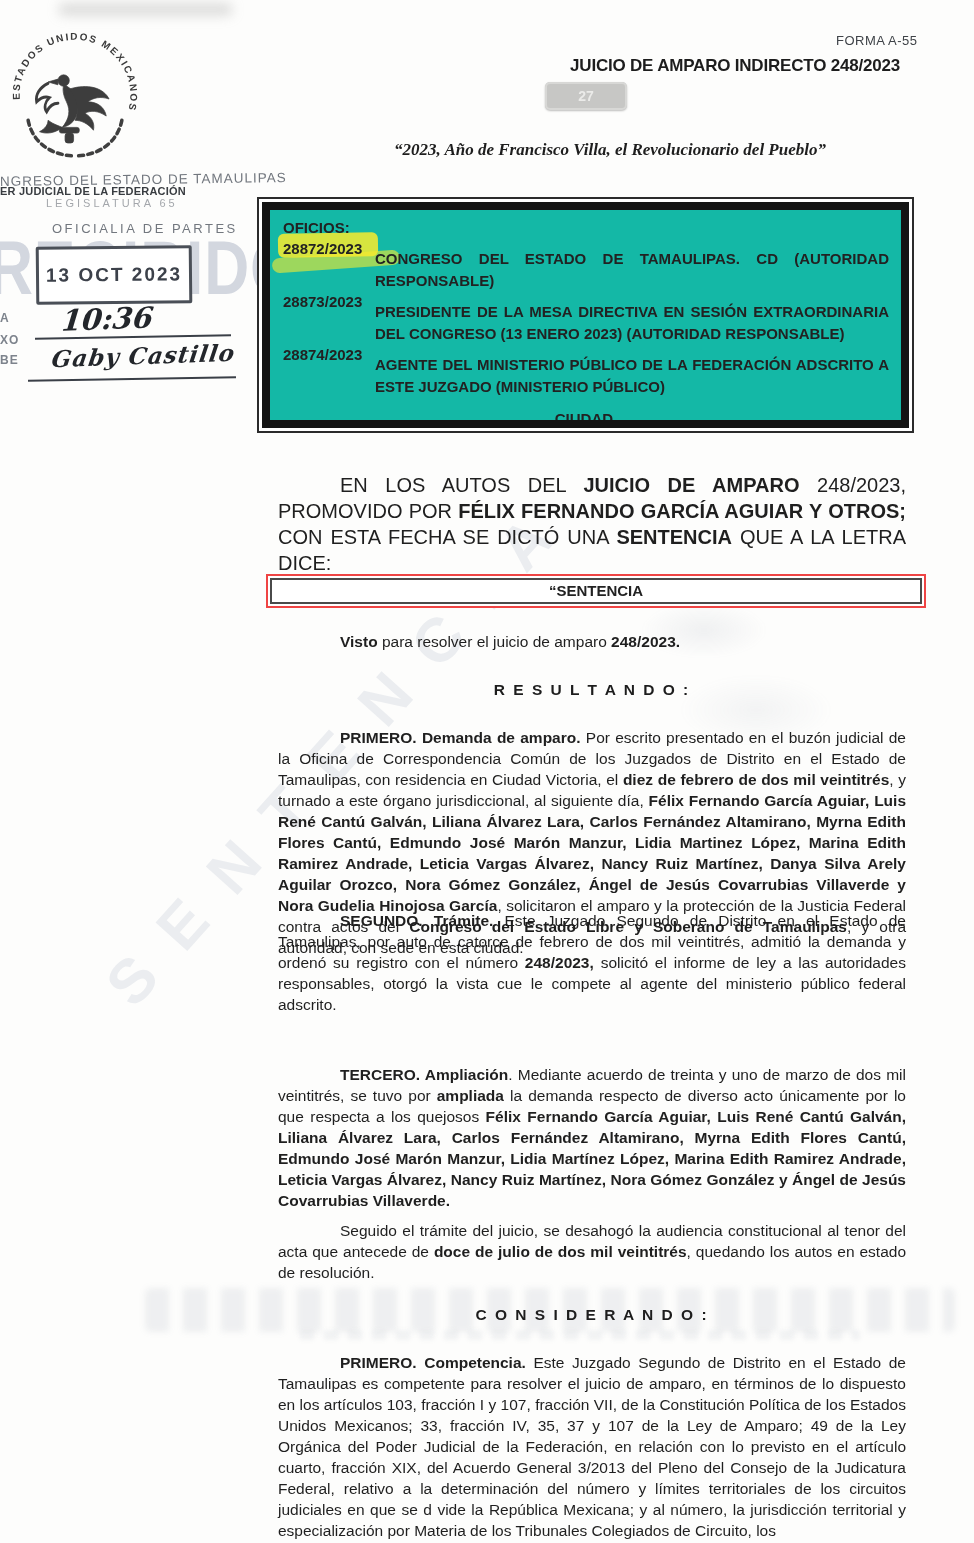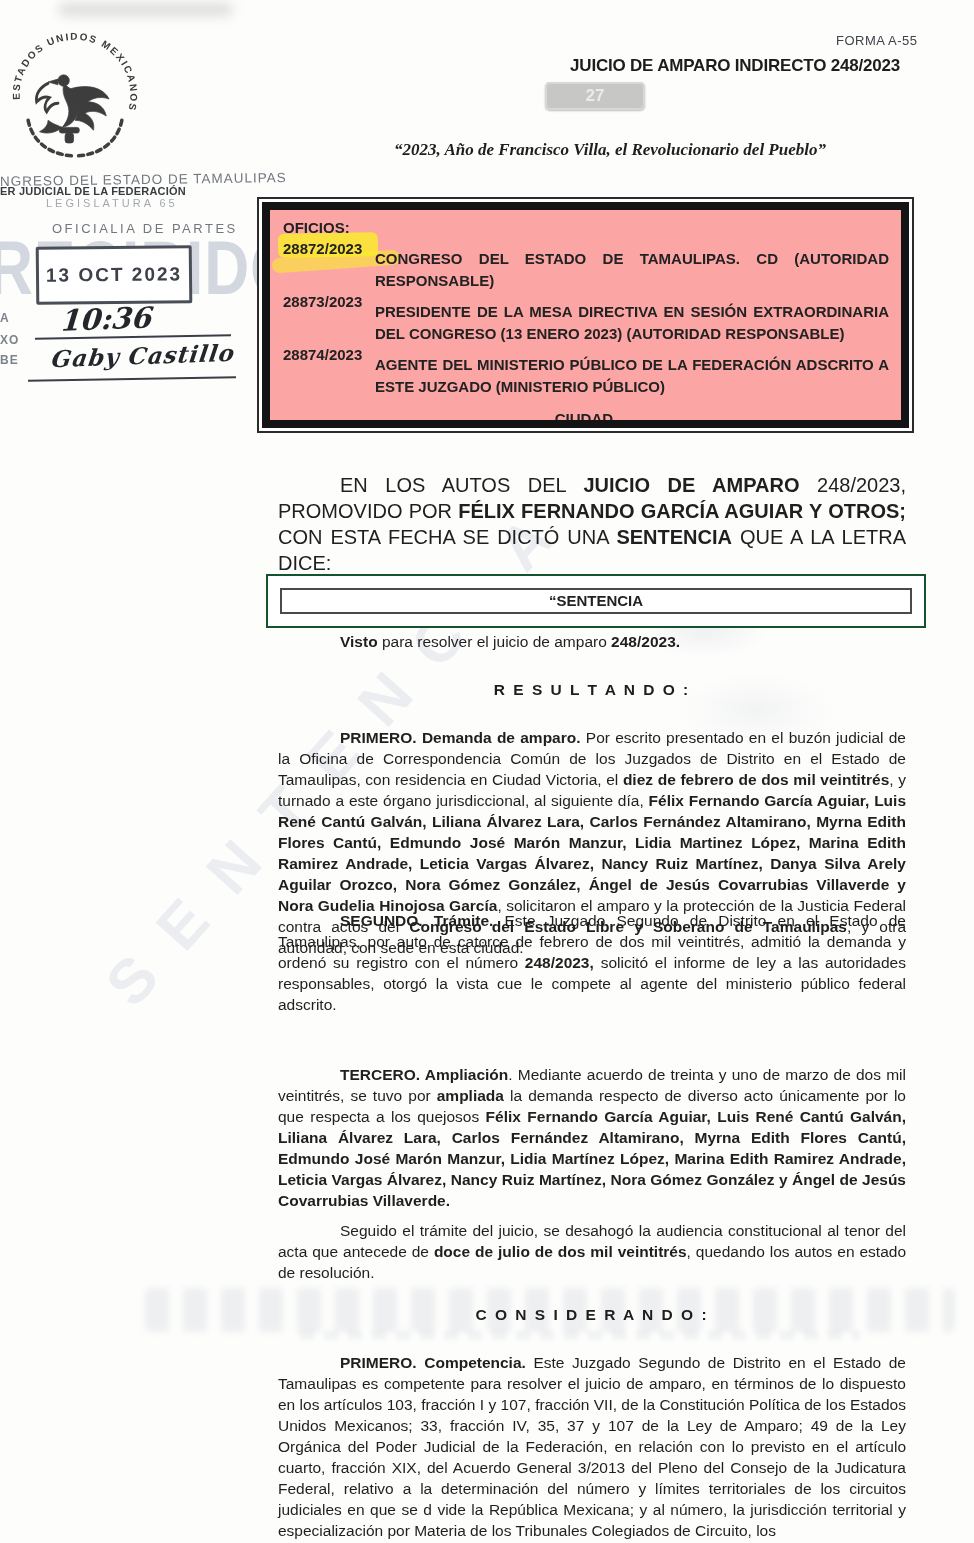--- a/index.html
+++ b/index.html
@@ -6,24 +6,24 @@
   .page{
     position:relative;width:974px;height:1543px;margin:0 auto;
     background:#fdfdfc;overflow:hidden;color:#222;
     font-family:"Liberation Sans",sans-serif;
   }
   .abs{position:absolute;}
   
   .forma{left:836px;top:33px;font-size:13px;color:#3f4348;letter-spacing:.5px;}
   .case-title{left:520px;top:56px;width:380px;text-align:right;
     font-size:17px;font-weight:bold;color:#1d1d1d;letter-spacing:-.2px;}
-  .page-badge{left:545px;top:82px;width:100px;height:28px;background:#c7c7c5;
+  .page-badge{left:545px;top:82px;width:82px;height:28px;background:#c7c7c5;
     border-radius:5px;box-shadow:0 1px 2px rgba(0,0,0,.25),inset 0 0 0 2px #d8d8d6;
     display:flex;align-items:center;justify-content:center;
-    font-weight:bold;font-size:17px;color:#ebebE9;color:#ebebe9;}
+    font-weight:bold;font-size:14px;color:#ebebE9;color:#ebebe9;}
   .year-quote{left:300px;top:140px;width:620px;text-align:center;
     font-family:"Liberation Serif",serif;font-style:italic;font-weight:bold;
     font-size:17px;color:#1e1e1e;}
   
   .emblem{left:4px;top:28px;width:142px;height:142px;}
   .stamp-line{color:#5a6069;opacity:.85;white-space:nowrap;}
   .st1{left:0;top:172px;font-size:13.5px;letter-spacing:1px;transform:rotate(-.8deg);}
   .st2{left:0;top:185px;font-size:11px;font-weight:bold;color:#2e3237;opacity:.95;letter-spacing:.2px;}
   .st3{left:46px;top:197px;font-size:11px;letter-spacing:3px;opacity:.55;}
   .st4{left:16px;top:221px;font-size:13px;letter-spacing:2.5px;margin-left:36px;}
@@ -43,38 +43,38 @@
   .ul1{left:35px;top:336px;width:196px;transform:rotate(-1deg);}
   .ul2{left:28px;top:378px;width:208px;transform:rotate(-1deg);}
   .edge-frag{left:0;font-size:12px;font-weight:bold;color:#7d838c;letter-spacing:1px;}
   .ef0{top:311px;} .ef1{top:333px;} .ef2{top:353px;}
   .smudge-top{left:58px;top:3px;width:175px;height:13px;background:rgba(150,150,150,.3);
     filter:blur(6px);border-radius:8px;}
   
   .oficios{left:257px;top:197px;width:657px;height:236px;border:2px solid #2b2b2b;
     padding:3px;box-sizing:border-box;background:#fff;}
   .oficios-frame{position:relative;width:100%;height:100%;box-sizing:border-box;
-    border:8px solid #141414;background:#fca5a5;padding:7px 12px 0 13px;overflow:hidden;}
+    border:8px solid #141414;background:#14b8a6;padding:7px 12px 0 13px;overflow:hidden;}
   .of-label{font-weight:bold;font-size:15px;line-height:21px;position:relative;z-index:2;}
   .of-item{display:flex;font-weight:bold;font-size:15px;line-height:21.5px;
     position:relative;z-index:2;}
   .of-num{flex:0 0 92px;}
   .of-text{flex:1;text-align:justify;margin-top:10px;}
   .of-city{margin-top:13px;text-align:center;font-weight:bold;font-size:15px;
     text-decoration:underline;position:relative;z-index:2;}
   .hl{position:absolute;z-index:1;background:rgba(249,235,45,.85);}
   .hl1{left:8px;top:23px;width:100px;height:24px;border-radius:6px;transform:rotate(-1deg);}
   .hl2{left:2px;top:44px;width:128px;height:15px;border-radius:8px;
     background:rgba(249,235,45,.6);transform:rotate(-4deg);}
   
   .body-par{left:278px;width:628px;font-size:15.5px;line-height:21px;
     text-align:justify;color:#1f1f1f;z-index:2;}
   .indent{text-indent:62px;}
   .b-intro{top:472px;font-size:20px;line-height:26px;}
-  .sent-box{left:266px;top:574px;width:660px;border:2px solid #14532d;padding:12px;
+  .sent-box{left:266px;top:574px;width:660px;border:2px solid #ef4444;padding:2px;
     box-sizing:border-box;background:#fff;z-index:2;}
   .sent-inner{border:2px solid #4a4a4a;text-align:center;font-weight:bold;
     font-size:15px;padding:2px 0 3px;}
   .b-visto{top:631px;}
   .heading-center{left:278px;width:628px;text-align:center;font-weight:bold;
     font-size:15.5px;letter-spacing:2px;color:#1d1d1d;z-index:2;}
   .b-resultando{top:681px;}
   .b-primero{top:727px;}
   .b-segundo{top:910px;}
   .b-tercero{top:1064px;}

